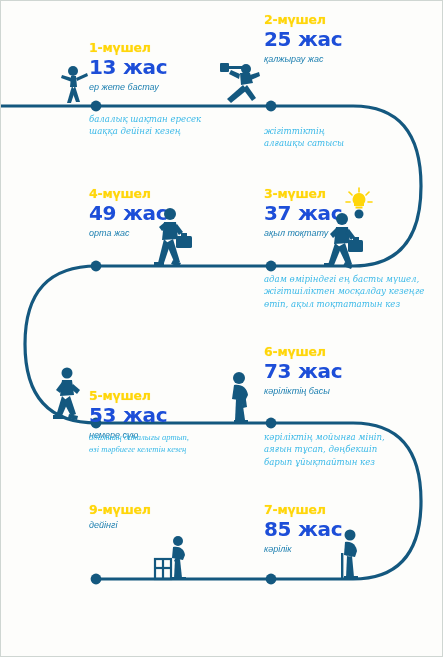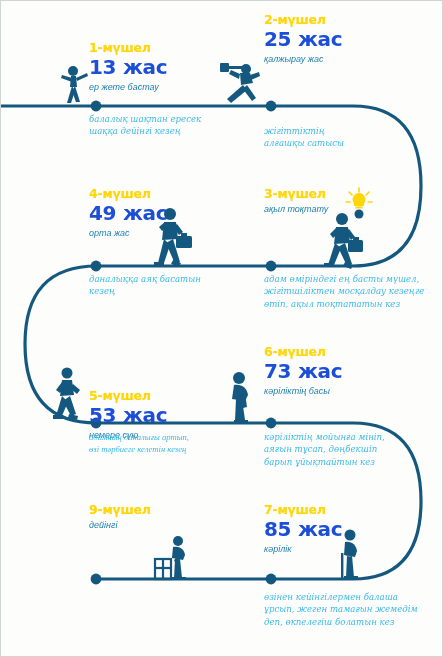--- a/index.html
+++ b/index.html
@@ -125,39 +125,38 @@
       <path d="M27 26 l-16 14 4 4 16 -13 z"></path>
       <path d="M31 26 l9 13 -4 3 -9 -12 z"></path>
     </g>
   </svg>
 
   <div class="stage" style="left:88px;top:186px;">
     <div class="title">4-мүшел</div>
     <div class="age">49 жас</div>
     <div class="sub">орта жас</div>
   </div>
-  <div class="caption" style="left:88px;top:272px;width:160px;">даналыққа аяқ басатын
-кезең</div>
   <svg class="figure" style="left:150px;top:205px;" width="48" height="62" viewBox="0 0 48 62">
     <g fill="#14587F">
       <circle cx="19" cy="8" r="6"></circle>
       <path d="M13 16 h12 l2 17 -16 1 z"></path>
       <path d="M14 16 l-6 5 3 4 7 -5 z"></path>
       <path d="M26 18 l6 8 -4 3 -6 -8 z"></path>
       <rect x="25" y="30" width="16" height="12" rx="1.5"></rect>
       <rect x="30" y="27" width="6" height="4"></rect>
       <path d="M13 33 l-6 24 h6 l6 -18 z"></path>
       <path d="M22 33 l7 23 -5 2 -9 -21 z"></path>
       <path d="M3 56 h10 v4 H3z"></path>
       <path d="M22 54 l8 3 -2 4 -8 -3z"></path>
     </g>
   </svg>
 
   <div class="stage" style="left:263px;top:186px;">
     <div class="title">3-мүшел</div>
+    <div class="age">37 жас</div>
     <div class="sub">ақыл тоқтату</div>
   </div>
   <div class="caption" style="left:263px;top:272px;width:175px;">адам өміріндегі ең басты мүшел,
 жігітшіліктен мосқалдау кезеңге
 өтіп, ақыл тоқтататын кез</div>
   <svg class="bulb" style="left:343px;top:186px;" width="30" height="32" viewBox="0 0 30 32">
     <g stroke="#FFD60A" stroke-width="1.6" stroke-linecap="round">
       <line x1="15" y1="1" x2="15" y2="5"></line>
       <line x1="5" y1="5" x2="8" y2="8"></line>
       <line x1="25" y1="5" x2="22" y2="8"></line>
@@ -243,23 +242,20 @@
         <line x1="14" y1="24" x2="14" y2="44"></line>
       </g>
     </g>
   </svg>
 
   <div class="stage" style="left:263px;top:502px;">
     <div class="title">7-мүшел</div>
     <div class="age">85 жас</div>
     <div class="sub">кәрілік</div>
   </div>
-  <div class="caption" style="left:263px;top:590px;width:180px;">өзінен кейінгілермен балаша
-ұрсып, жеген тамағын жемедім
-деп, өкпелегіш болатын кез</div>
   <svg class="figure" style="left:325px;top:528px;" width="42" height="52" viewBox="0 0 42 52">
     <g fill="#14587F">
       <circle cx="24" cy="6" r="5.5"></circle>
       <path d="M19 13 c7 -1 11 3 12 9 l-2 6 -11 -2 z"></path>
       <path d="M29 20 l-8 7 -2 -3 7 -7 z"></path>
       <path d="M21 27 l-1 22 4 1 2 -22 z"></path>
       <path d="M26 27 l2 21 -4 1 -2 -21 z"></path>
       <path d="M18 47 h8 v3.5 h-8z"></path>
       <path d="M24 47 h8 v3.5 h-8z"></path>
       <rect x="15" y="24" width="2.4" height="27"></rect>

